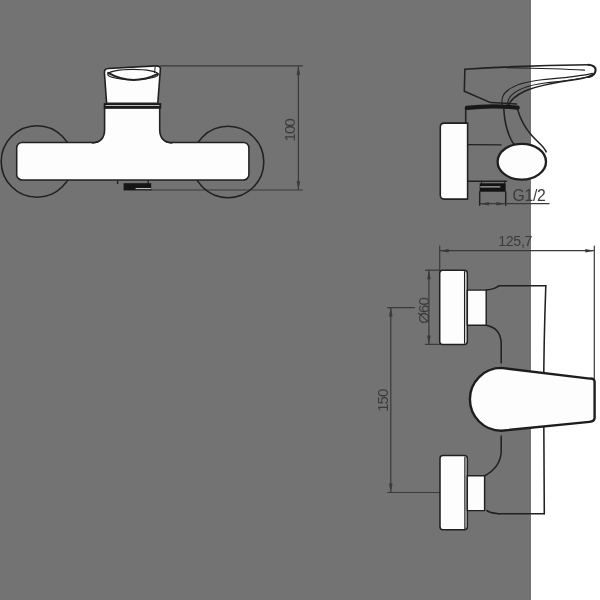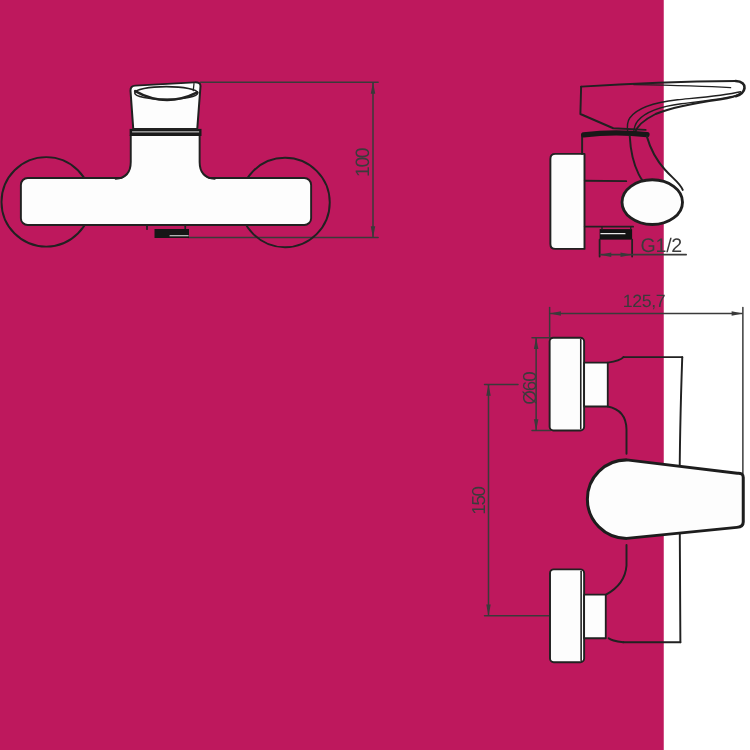--- a/index.html
+++ b/index.html
@@ -1,16 +1,16 @@
 <!DOCTYPE html>
 <html><head>
 <meta charset="utf-8">
 <style>
   html,body{margin:0;padding:0;background:#ffffff;}
-  .page{width:531px;height:600px;position:relative;background:#be185d;font-family:"Liberation Sans",sans-serif;}
+  .page{width:531px;height:600px;position:relative;background:#737373;font-family:"Liberation Sans",sans-serif;}
   svg{position:absolute;top:0;left:0;}
   text{fill:#3b3b3b;}
 </style>
 </head>
 <body>
 <div class="page">
 <svg width="600" height="600" viewBox="0 0 600 600">
 
 <g stroke-linecap="round" stroke-linejoin="round" fill="none">
 

